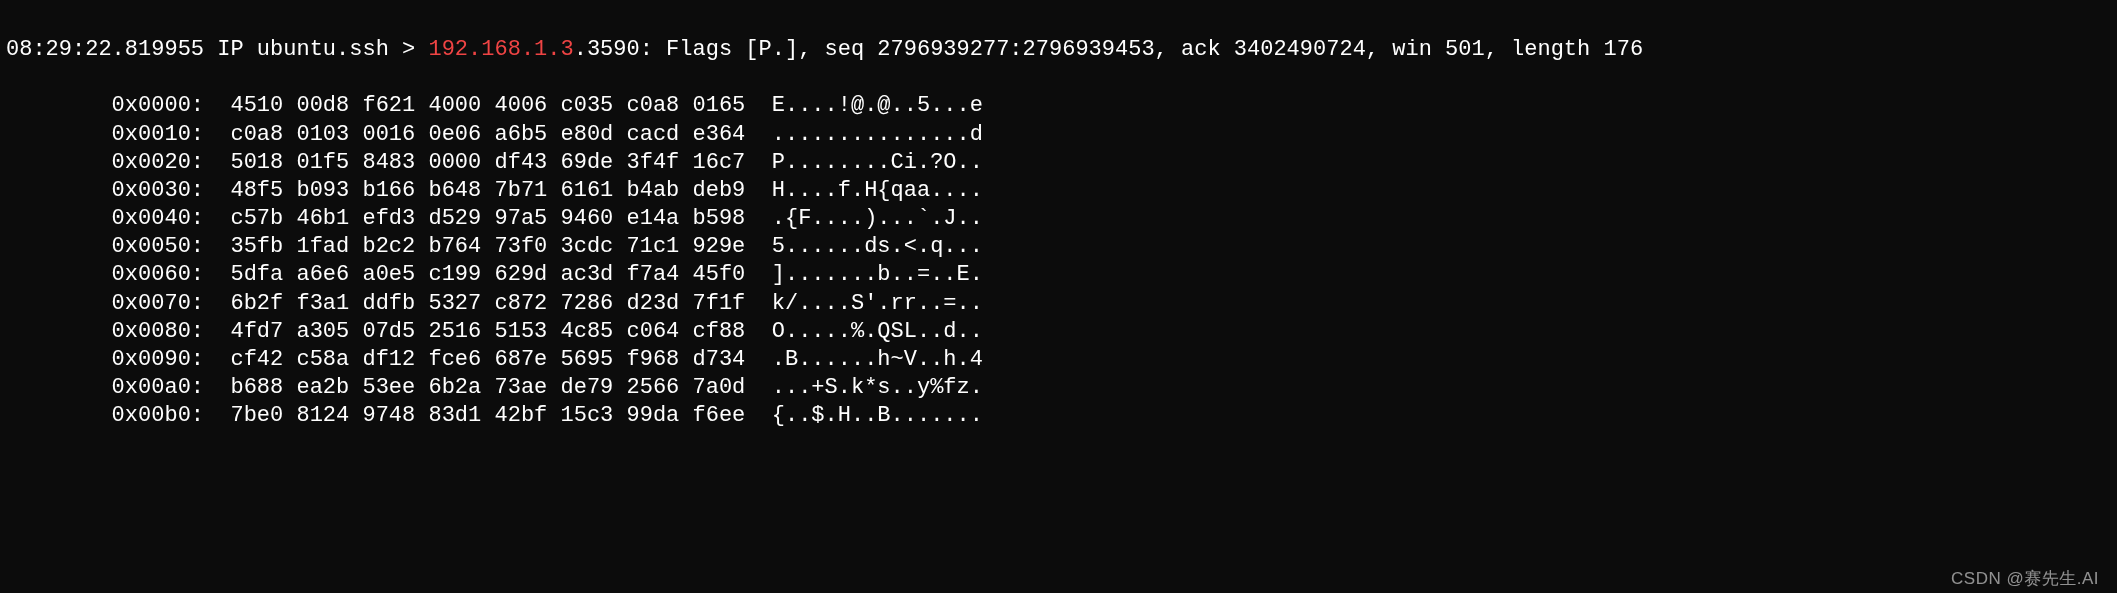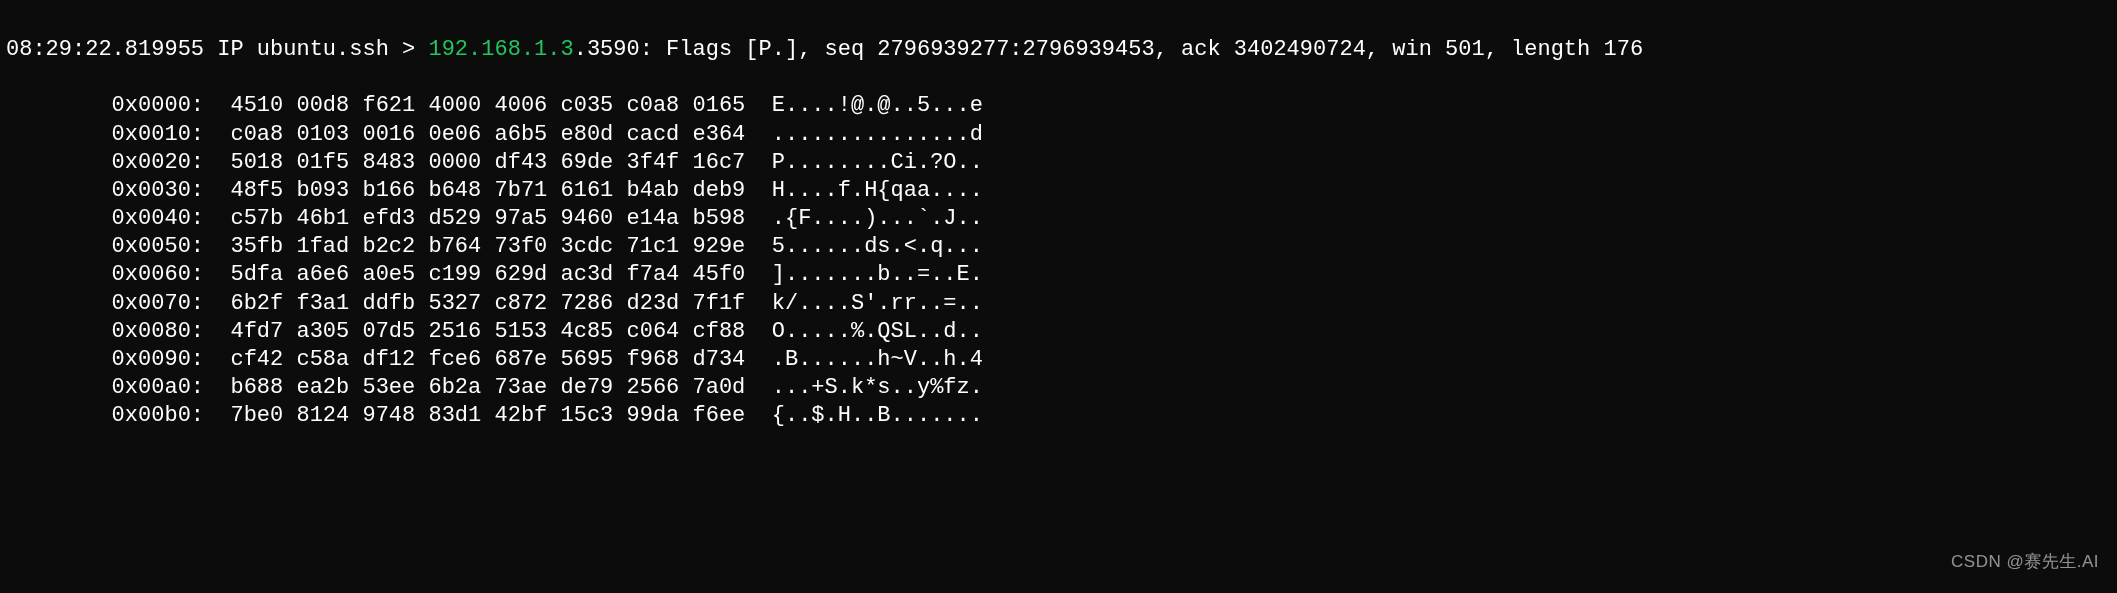--- a/index.html
+++ b/index.html
@@ -14,26 +14,26 @@
     overflow: hidden;
     position: relative;
   }
   .terminal {
     padding: 8px 6px;
     white-space: pre;
   }
   .green { color: #16c60c; }
   .blue  { color: #3b78ff; }
   .teal  { color: #61d6d6; }
-  .magenta { color: #22c55e; }
+  .magenta { color: #ef4444; }
   .white { color: #ffffff; }
   .watermark {
     position: absolute;
     right: 18px;
-    bottom: 20px;
+    bottom: 3px;
     color: rgba(255,255,255,0.55);
     font-size: 17px;
     font-family: Arial, sans-serif;
     letter-spacing: 0.5px;
   }
 </style>
 </head>
 <body>
 
 <div class="terminal">

